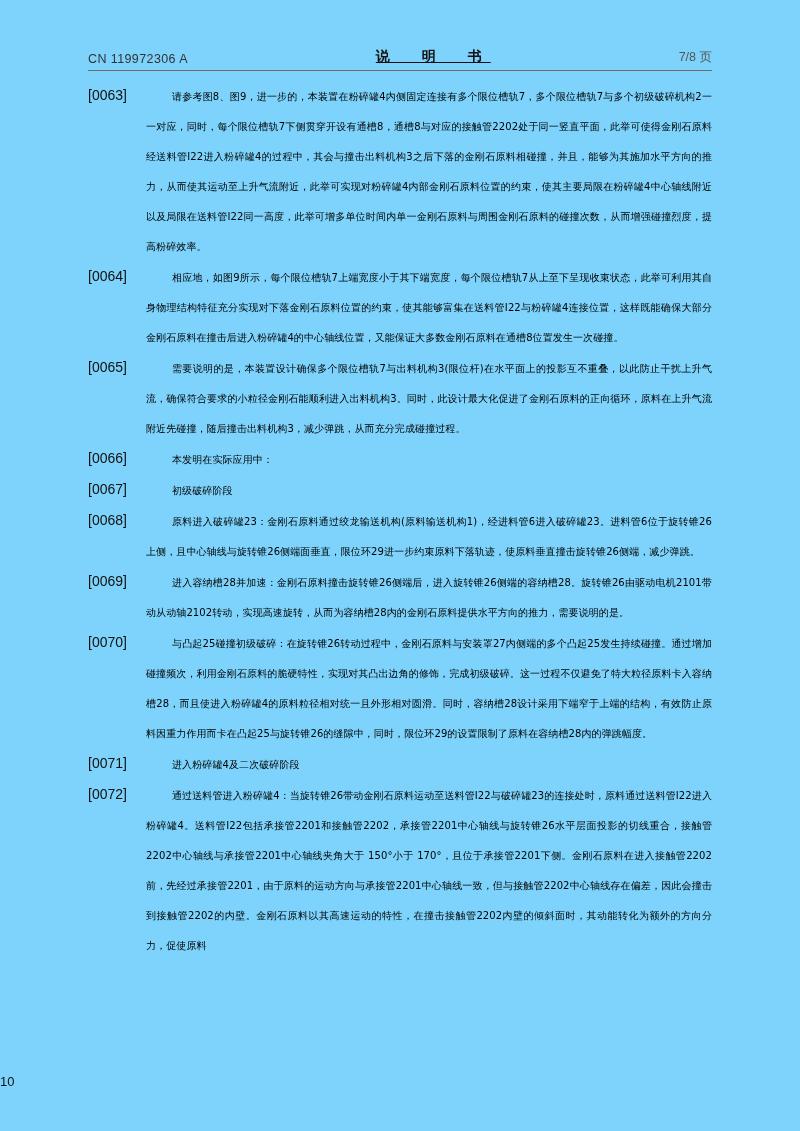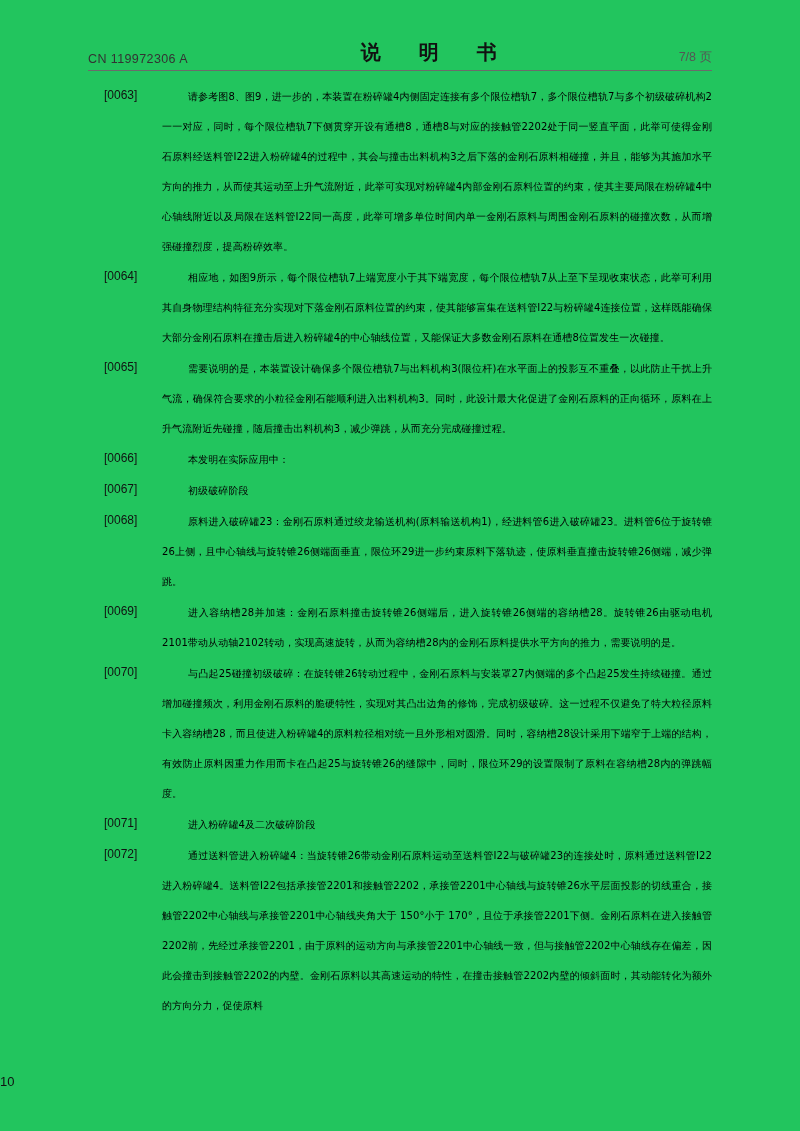--- a/index.html
+++ b/index.html
@@ -7,21 +7,21 @@
     padding: 0;
     background: #ffffff;
   }
   body {
     font-family: "DejaVu Sans", "Liberation Sans", sans-serif;
   }
   .page {
     position: relative;
     width: 800px;
     height: 1131px;
-    background: #22c55e;
+    background: #7dd3fc;
     box-sizing: border-box;
     overflow: hidden;
   }
   .header {
     position: absolute;
     left: 88px;
     right: 88px;
     top: 40px;
     height: 26px;
     display: flex;
@@ -32,26 +32,27 @@
   }
   .header .pub-no {
     font-family: "Liberation Sans", sans-serif;
     font-size: 12.5px;
     letter-spacing: 0.4px;
     color: #333;
     white-space: nowrap;
   }
   .header .doc-title {
     font-family: "DejaVu Sans", sans-serif;
-    font-size: 20px;
+    font-size: 14px;
     font-weight: bold;
     letter-spacing: 9px;
     color: #111;
     text-align: center;
     flex: 1;
+    text-decoration: underline;
   }
   .header .page-no {
     font-family: "Liberation Sans", sans-serif;
     font-size: 12.5px;
     color: #555;
     white-space: nowrap;
     margin-top: 46px;
   }
   .rule {
     position: absolute;
@@ -70,25 +71,24 @@
   }
   .para {
     display: flex;
     align-items: flex-start;
     margin-bottom: 1px;
   }
   .para .num {
     flex: 0 0 auto;
     width: 58px;
     font-family: "Liberation Sans", sans-serif;
-    font-size: 12px;
+    font-size: 14px;
     color: #111;
     line-height: 26.1px;
     white-space: nowrap;
-    margin-left: 16px;
   }
   .para .txt {
     flex: 1 1 auto;
     font-family: "DejaVu Sans", sans-serif;
     font-size: 10px;
     line-height: 30px;
     color: #000;
     text-align: justify;
     text-justify: inter-character;
     letter-spacing: 0.1px;

